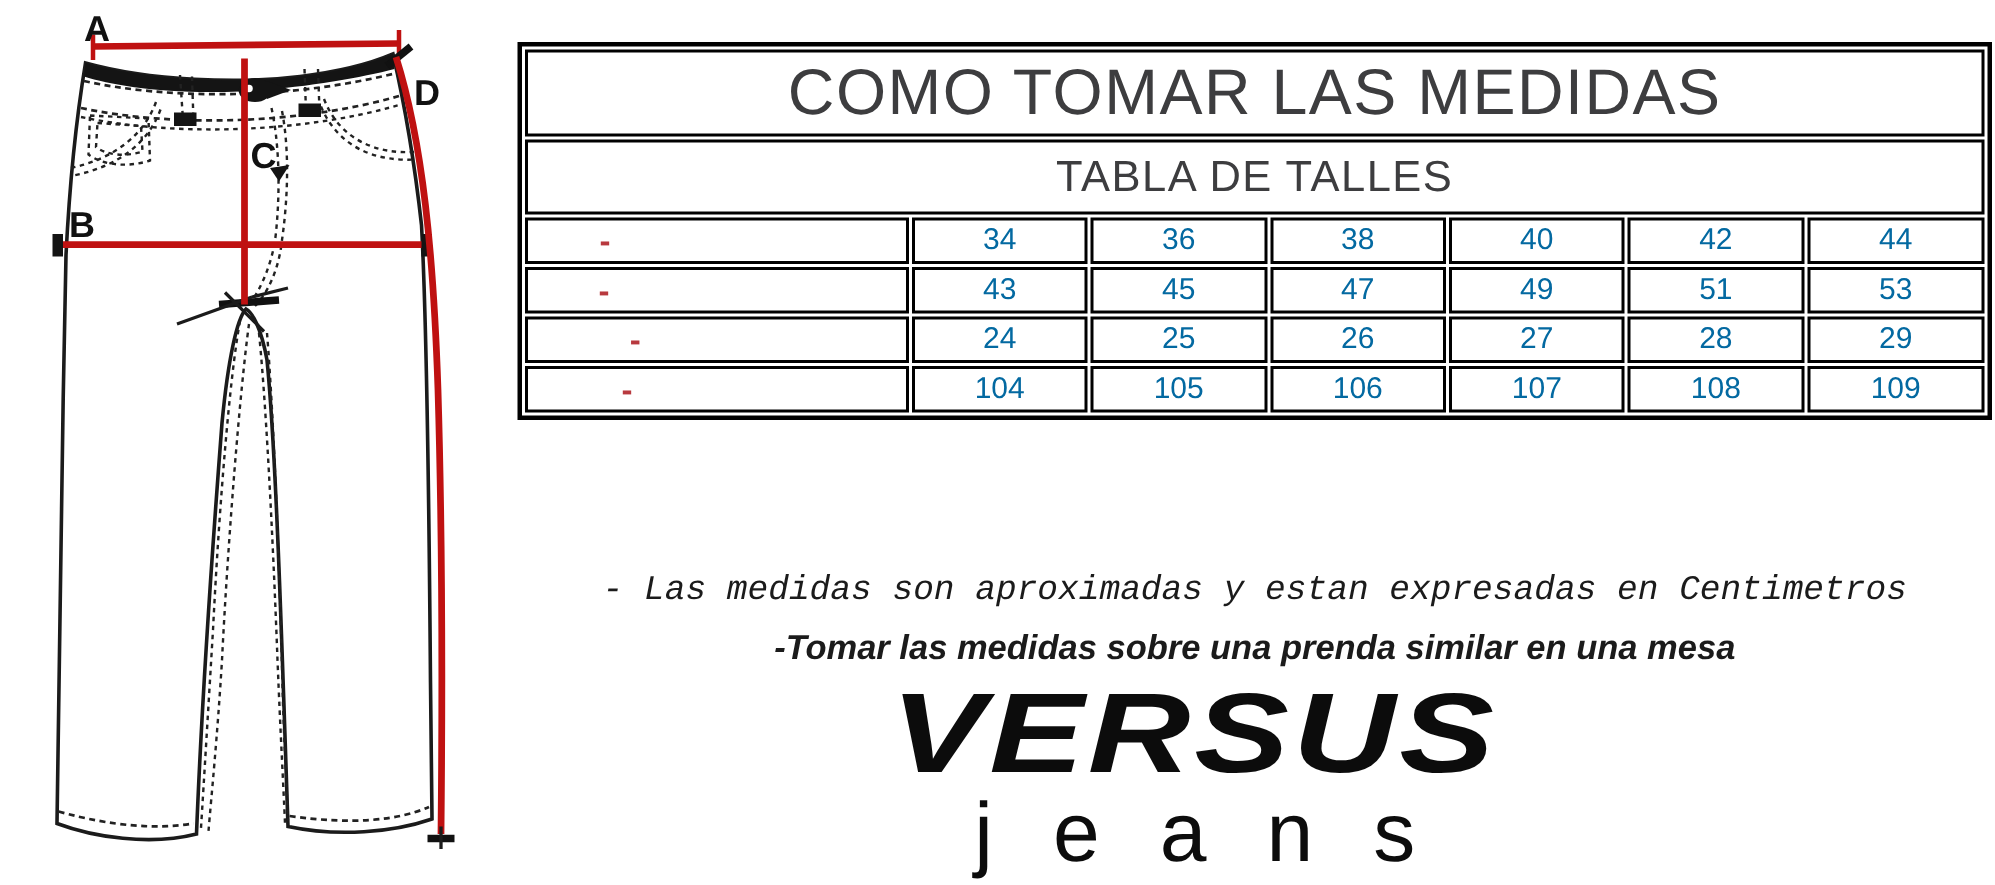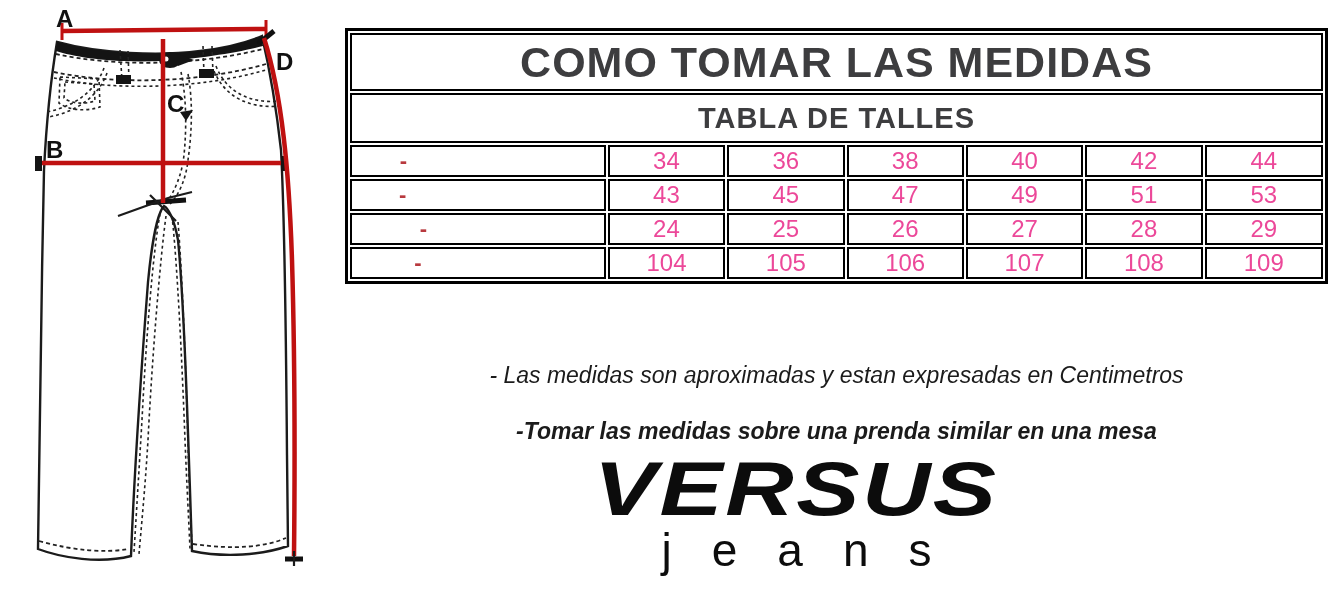--- a/index.html
+++ b/index.html
@@ -27,45 +27,45 @@
   .diagram-letter { font-family:"Liberation Sans", sans-serif; font-weight:bold; font-size:24px; fill:#111; }
 
   
   table.size-table {
     position:absolute; left:345px; top:28px; width:983px;
     border:3px solid #000; border-collapse:separate; border-spacing:2px;
     table-layout:fixed; background:#fff;
   }
   table.size-table td { border:2px solid #000; text-align:center; vertical-align:middle; background:#fff; }
   td.title-cell {
-    height:58px; font-weight:bold; font-size:43px; letter-spacing:1px; color:#3d3d3f;margin-top:12px;
+    height:58px; font-weight:normal; font-size:43px; letter-spacing:1px; color:#3d3d3f;margin-top:12px;
   }
   td.title-cell.second { height:50px; font-size:29px; }
   td.header-label { height:33px; text-align:left; padding-left:7px; font-size:23px; color:#111; font-weight:normal; }
   td.size-head { font-weight:bold; font-size:23px; color:#28282c; }
   td.row-label {
     height:31px; background:#4a4a4a; color:#fff; text-align:left; padding-left:7px; font-size:22px;
   }
   .row-letter { font-weight:bold; }
   .letter-sep { color:#b8393e; font-weight:bold; margin:0 2px 0 0; }
-  td.value-cell { font-size:24px; color:#ec4899; font-weight:normal; }
+  td.value-cell { font-size:20px; color:#0369a1; font-weight:normal; }
 
   
   .note { position:absolute; left:345px; width:983px; text-align:center; font-style:italic; font-size:23px; color:#1b1b1b; }
-  .note-1 { top:362px; }
+  .note-1 { top:380px;font-family:Liberation Mono, monospace; }
   .note-2 { top:418px;font-weight:bold; }
 
   
   .brand { position:absolute; left:305px; top:452px; width:983px; text-align:center; }
   .brand-name {
     display:inline-block; font-weight:bold; font-style:italic; font-size:74px; line-height:1.0;
     letter-spacing:2px; color:#0c0c0c; transform:scale(1.28,1.02); transform-origin:center;
   }
   .brand-sub {
-    margin-top:1px; font-size:46px; font-weight:normal; color:#0c0c0c;
+    margin-top:1px; font-size:56px; font-weight:normal; color:#0c0c0c;
     letter-spacing:40px; text-indent:40px; line-height:1.0;
   }
 </style>
 </head>
 <body>
 
 <div class="page">
 
   <div class="diagram-wrap">
     <svg viewBox="0 0 330 590">

